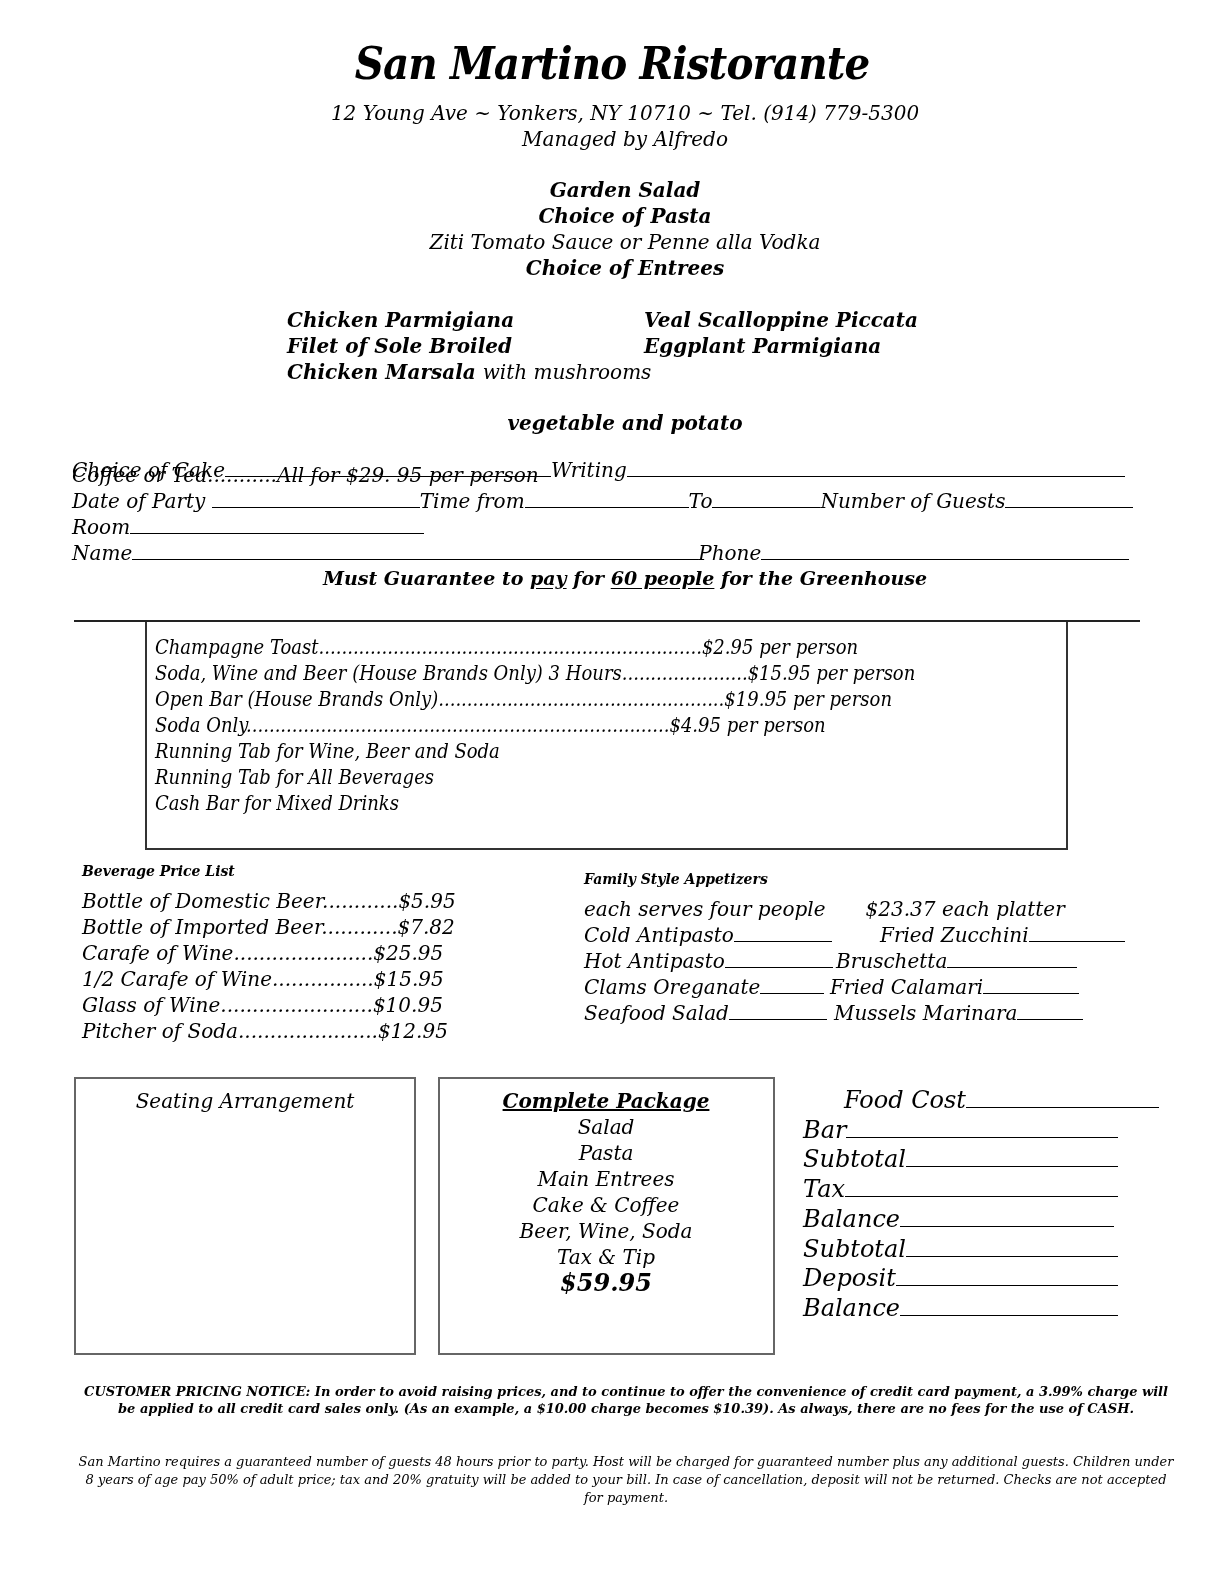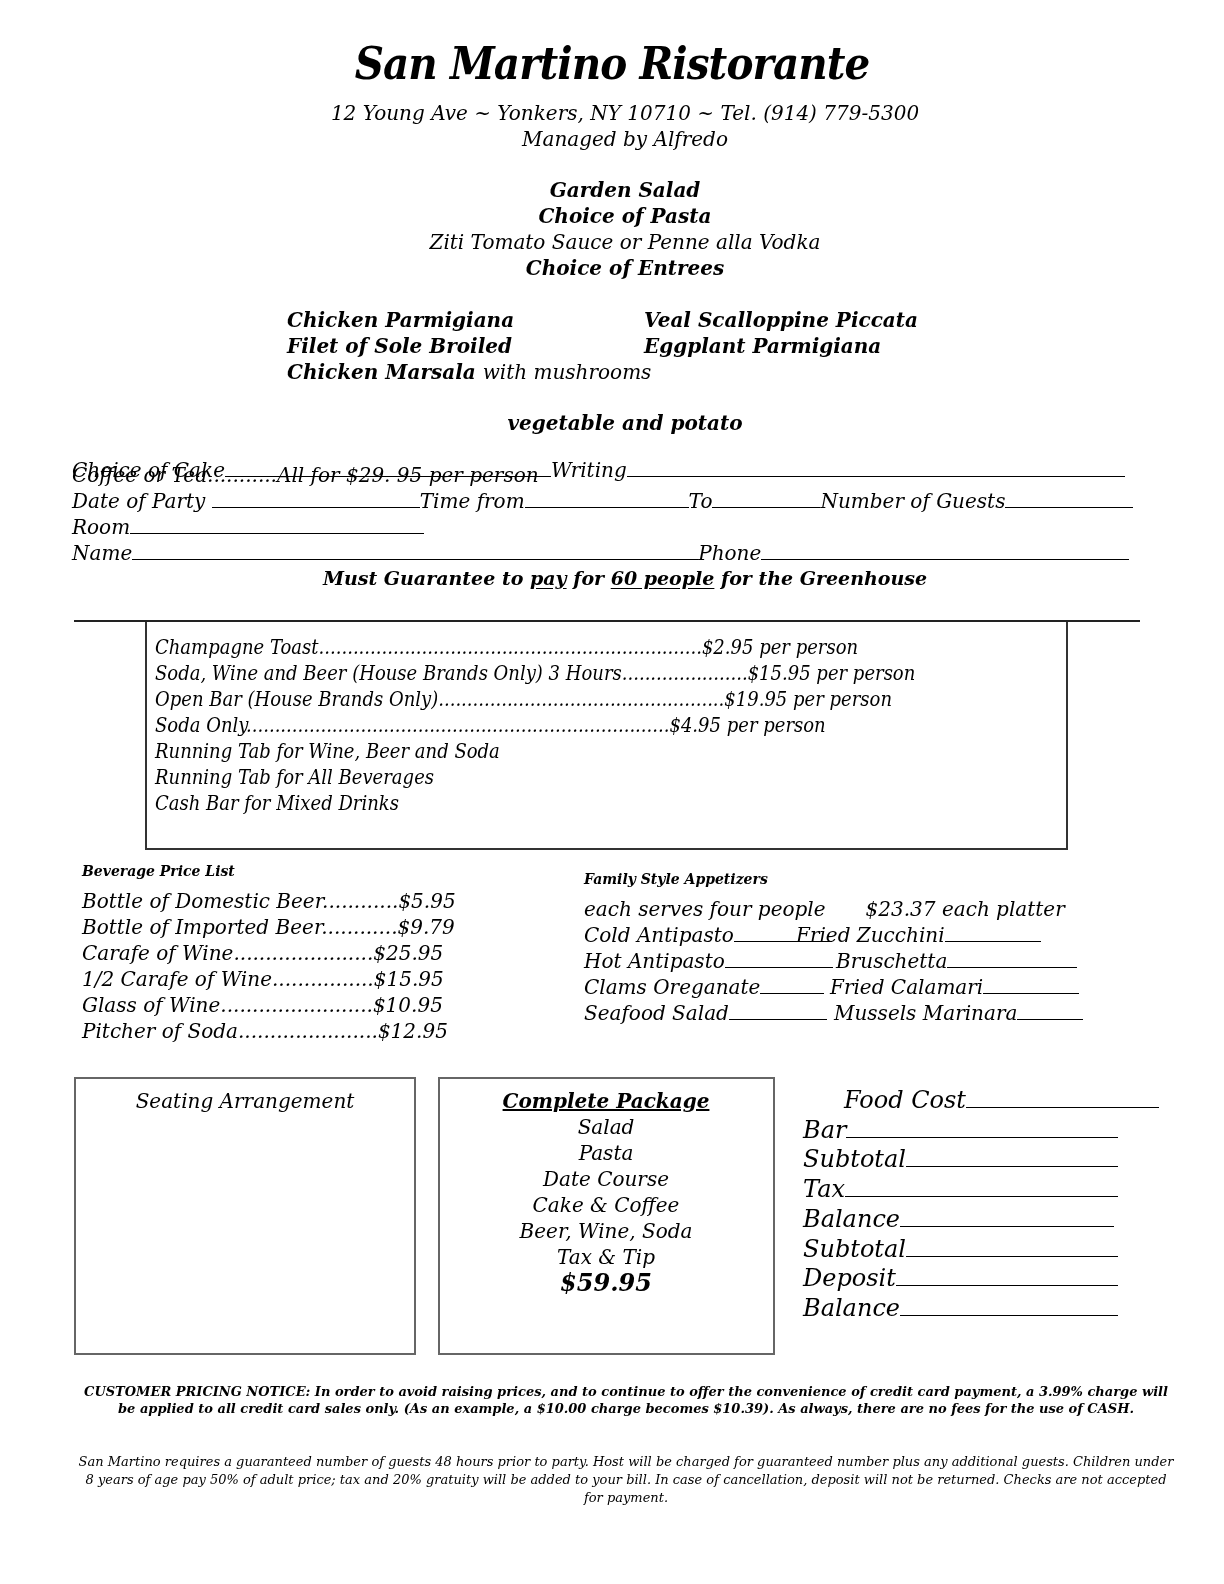--- a/index.html
+++ b/index.html
@@ -81,51 +81,51 @@
     <div class="abs bar-item" style="top:687px;"><span>Open Bar (House Brands Only)</span><span>..................................................</span><span>$19.95 per person</span></div>
     <div class="abs bar-item" style="top:713px;"><span>Soda Only</span><span>..........................................................................</span><span>$4.95 per person</span></div>
     <div class="abs bar-item" style="top:739px;"><span>Running Tab for Wine, Beer and Soda</span></div>
     <div class="abs bar-item" style="top:765px;"><span>Running Tab for All Beverages</span></div>
     <div class="abs bar-item" style="top:791px;"><span>Cash Bar for Mixed Drinks</span></div>
   </div>
 
 <div class="abs sec-h" style="left:82px; top:863px;">Beverage Price List</div>
 <div id="bev-list">
     <div class="abs bev" style="top:889px;"><span>Bottle of Domestic Beer</span><span>............</span><span>$5.95</span></div>
-    <div class="abs bev" style="top:915px;"><span>Bottle of Imported Beer</span><span>............</span><span>$9.79</span></div>
+    <div class="abs bev" style="top:915px;"><span>Bottle of Imported Beer</span><span>............</span><span>$7.82</span></div>
     <div class="abs bev" style="top:941px;"><span>Carafe of Wine</span><span>......................</span><span>$25.95</span></div>
     <div class="abs bev" style="top:967px;"><span>1/2 Carafe of Wine</span><span>................</span><span>$15.95</span></div>
     <div class="abs bev" style="top:993px;"><span>Glass of Wine</span><span>........................</span><span>$10.95</span></div>
     <div class="abs bev" style="top:1019px;"><span>Pitcher of Soda</span><span>......................</span><span>$12.95</span></div>
   </div>
 
 <div class="abs sec-h" style="left:584px; top:871px;">Family Style Appetizers</div>
 <div class="abs app" style="top:897px;">
   <span>each serves four people</span><span style="display:inline-block;width:40px;"></span><span>$23.37 each platter</span>
 </div>
 <div id="app-list">
     <div class="abs app" style="top:923px;"><span>Cold Antipasto</span><span class="blank" style="width:98px;"></span></div>
-    <div class="abs it" style="top:923px; left:796px; font-size:20px; white-space:nowrap;font-style:italic;"><span>Fried Zucchini</span><span class="blank" style="width:96px;"></span></div>
+    <div class="abs it" style="top:923px; left:880px; font-size:20px; white-space:nowrap;font-style:italic;"><span>Fried Zucchini</span><span class="blank" style="width:96px;"></span></div>
     <div class="abs app" style="top:949px;"><span>Hot Antipasto</span><span class="blank" style="width:108px;"></span></div>
     <div class="abs it" style="top:949px; left:836px; font-size:20px; white-space:nowrap;"><span>Bruschetta</span><span class="blank" style="width:130px;"></span></div>
     <div class="abs app" style="top:975px;"><span>Clams Oreganate</span><span class="blank" style="width:64px;"></span></div>
     <div class="abs it" style="top:975px; left:830px; font-size:20px; white-space:nowrap;text-align:center;"><span>Fried Calamari</span><span class="blank" style="width:96px;"></span></div>
     <div class="abs app" style="top:1001px;"><span>Seafood Salad</span><span class="blank" style="width:98px;"></span></div>
     <div class="abs it" style="top:1001px; left:834px; font-size:20px; white-space:nowrap;"><span>Mussels Marinara</span><span class="blank" style="width:66px;"></span></div>
   </div>
 
 <div class="abs box" style="left:74px; top:1077px; width:342px; height:278px;"></div>
 <div class="abs it" style="left:74px; width:342px; top:1089px; text-align:center; font-size:20px;">Seating Arrangement</div>
 
 <div class="abs box" style="left:438px; top:1077px; width:337px; height:278px;"></div>
 <div class="abs pkg-line b" style="top:1089px;"><u>Complete Package</u></div>
 <div id="pkg-list">
     <div class="abs pkg-line" style="top:1115px;">Salad</div>
     <div class="abs pkg-line" style="top:1141px;">Pasta</div>
-    <div class="abs pkg-line" style="top:1167px;">Date Course</div>
+    <div class="abs pkg-line" style="top:1167px;">Main Entrees</div>
     <div class="abs pkg-line" style="top:1193px;">Cake &amp; Coffee</div>
     <div class="abs pkg-line" style="top:1219px;">Beer, Wine, Soda</div>
     <div class="abs pkg-line" style="top:1245px;">Tax &amp; Tip</div>
   </div>
 <div class="abs pkg-line b" style="top:1268px; font-size:24px;">$59.95</div>
 
 <div id="cost-list">
     <div class="abs cost" style="top:1086px;margin-left:41px;"><span>Food Cost</span><span class="blank" style="height: 20px; width: 192.984px;"></span></div>
     <div class="abs cost" style="top:1115.7px;"><span>Bar</span><span class="blank" style="height: 20px; width: 271.578px;"></span></div>
     <div class="abs cost" style="top:1145.4px;"><span>Subtotal</span><span class="blank" style="height: 20px; width: 212.016px;"></span></div>

